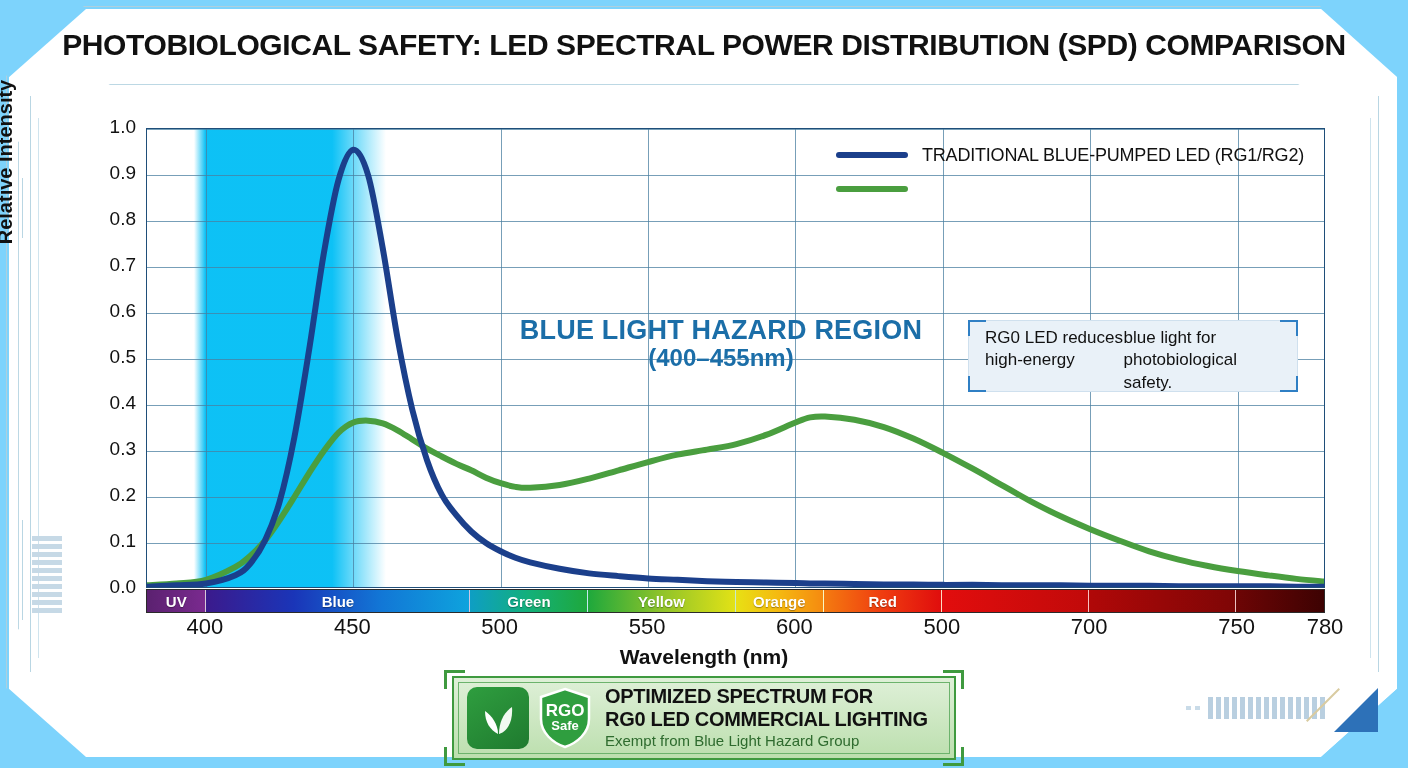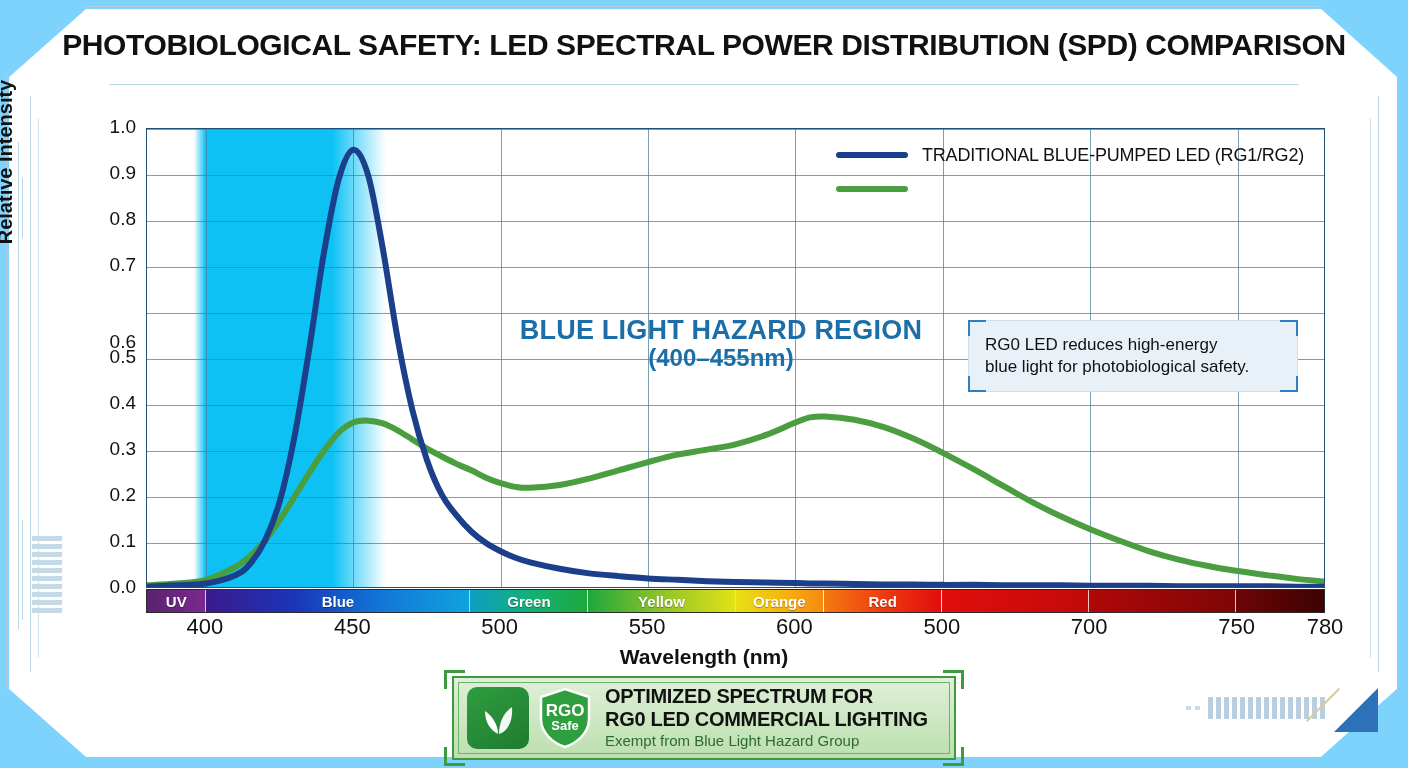--- a/index.html
+++ b/index.html
@@ -72,21 +72,21 @@
   #specbar .seg:last-child{border-right:none;}
 
   
   .hazard{position:absolute;left:516px;top:315px;width:410px;text-align:center;
      color:#1b6ea8;font-weight:700;line-height:1.12;}
   .hazard .l1{font-size:27px;letter-spacing:.2px;}
   .hazard .l2{font-size:24px;}
 
   .callout{position:absolute;left:968px;top:320px;width:330px;height:72px;
      background:#e9f1f8;border:1px solid #cfe0ee;box-sizing:border-box;
-     display:flex;flex-direction:column;justify-content:center;padding:6px 16px;}
+     display:flex;flex-direction:row;justify-content:center;padding:6px 16px;}
   .callout div{font-size:17px;color:#111;line-height:1.32;}
   .br{position:absolute;width:16px;height:14px;border-color:#2f7fc4;border-style:solid;}
   .br.tl{left:-1px;top:-1px;border-width:2px 0 0 2px;}
   .br.tr{right:-1px;top:-1px;border-width:2px 2px 0 0;}
   .br.bl{left:-1px;bottom:-1px;border-width:0 0 2px 2px;}
   .br.brr{right:-1px;bottom:-1px;border-width:0 2px 2px 0;}
 
   
   #legend{position:absolute;left:836px;top:138px;width:492px;}
   .lg-row{display:flex;align-items:center;height:34px;}
@@ -169,21 +169,21 @@
 
   <div class="ytitle">Relative Intensity</div>
 
   <div id="ylabels">
       <div class="ylab" style="left: 90px; top: 576px;">0.0</div>
       <div class="ylab" style="left: 90px; top: 530px;">0.1</div>
       <div class="ylab" style="left: 90px; top: 484px;">0.2</div>
       <div class="ylab" style="left: 90px; top: 438px;">0.3</div>
       <div class="ylab" style="left: 90px; top: 392px;">0.4</div>
       <div class="ylab" style="left: 90px; top: 346px;">0.5</div>
-      <div class="ylab" style="left: 90px; top: 300px; margin-top: 31px;">0.6</div>
+      <div class="ylab" style="left: 90px; top: 300px;">0.6</div>
       <div class="ylab" style="left: 90px; top: 254px;">0.7</div>
       <div class="ylab" style="left: 90px; top: 208px;">0.8</div>
       <div class="ylab" style="left: 90px; top: 162px;">0.9</div>
       <div class="ylab" style="left: 90px; top: 116px;">1.0</div>
     </div>
 
   <div id="plot">
     <div class="band" id="hazard-band" style="left: 46.95px; width: 192.113px;"></div>
     <div id="gridlines">
         <div class="grid-h" style="top: 414px;"></div>

